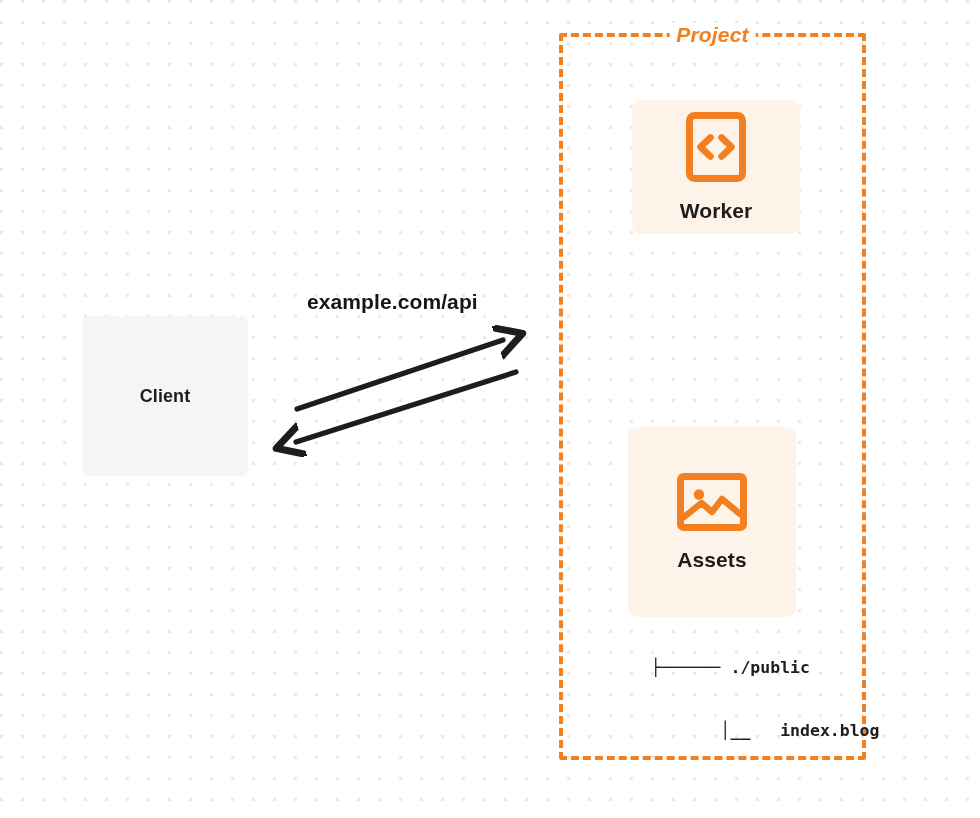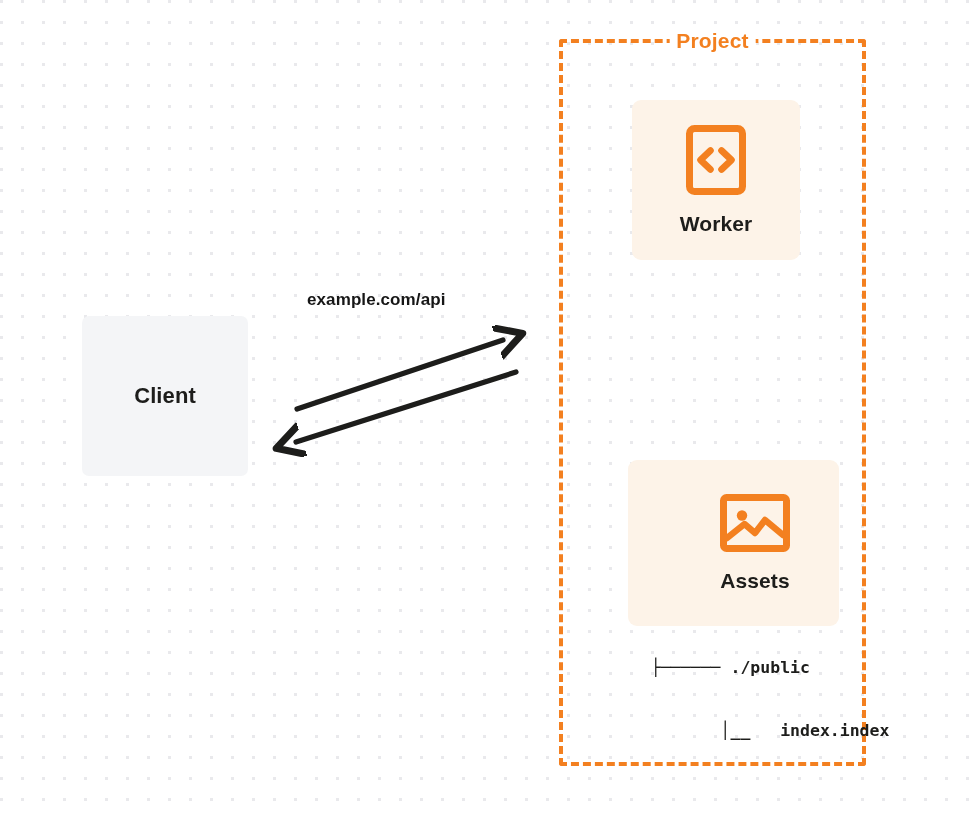--- a/index.html
+++ b/index.html
@@ -31,57 +31,58 @@
     top: 316px;
     width: 166px;
     height: 160px;
     background: #f4f5f7;
     border-radius: 7px;
     display: flex;
     align-items: center;
     justify-content: center;
   }
   .client-label {
-    font-size: 22px;
+    font-size: 18px;
     font-weight: bold;
     color: #1d1d1b;
     letter-spacing: 0.1px;
   }
 
   
   .arrows-svg {
     position: absolute;
     left: 0;
     top: 0;
     width: 980px;
     height: 818px;
     pointer-events: none;
   }
 
   .edge-label {
     position: absolute;
     left: 307px;
     top: 290px;
-    font-size: 17px;
+    font-size: 21px;
     font-weight: bold;
     color: #161616;
     letter-spacing: 0.1px;
     white-space: nowrap;
   }
 
   
   .project-box {
     position: absolute;
     left: 559px;
-    top: 39px;
+    top: 33px;
     width: 307px;
     height: 727px;
     box-sizing: border-box;
     border: 4px dashed #f38020;
     border-radius: 3px;
+    font-style: italic;
   }
   .project-title {
     position: absolute;
     left: 50%;
     top: -14px;
     transform: translateX(-50%);
     background: #ffffff;
     padding: 0 7px;
     font-size: 21px;
     font-weight: bold;
@@ -97,27 +98,26 @@
     background: #fdf3e8;
     border-radius: 9px;
     display: flex;
     flex-direction: column;
     align-items: center;
     justify-content: center;
   }
   .card-worker {
     left: 632px;
     top: 100px;
-    height: 160px;
+    height: 134px;
   }
   .card-assets {
     left: 628px;
-    top: 460px;
-    height: 166px;
-    padding-left: 43px;
+    top: 427px;
+    height: 190px;
   }
   .card-icon {
     display: block;
     margin-bottom: 13px;
   }
   .card-label {
     font-size: 21px;
     font-weight: bold;
     color: #1d1d1b;
     letter-spacing: 0.1px;
@@ -186,17 +186,17 @@
         <rect x="3.5" y="3.5" width="63" height="51" rx="3" ry="3" fill="none" stroke="#f38020" stroke-width="7"></rect>
         <circle cx="22" cy="21.5" r="5.2" fill="#f38020"></circle>
         <path d="M7 44 L24.5 30 L35 39 L45 26 L63 41" fill="none" stroke="#f38020" stroke-width="6.4" stroke-linecap="round" stroke-linejoin="round"></path>
       </svg>
     </span>
     <span class="card-label">Assets</span>
   </div>
 
   <div class="file-tree">
     <span class="tree-row">├────── ./public</span>
-    <span class="tree-row">       │__   index.index</span>
+    <span class="tree-row">       │__   index.blog</span>
     
   </div>
 
 </div>
 
 </body></html>

